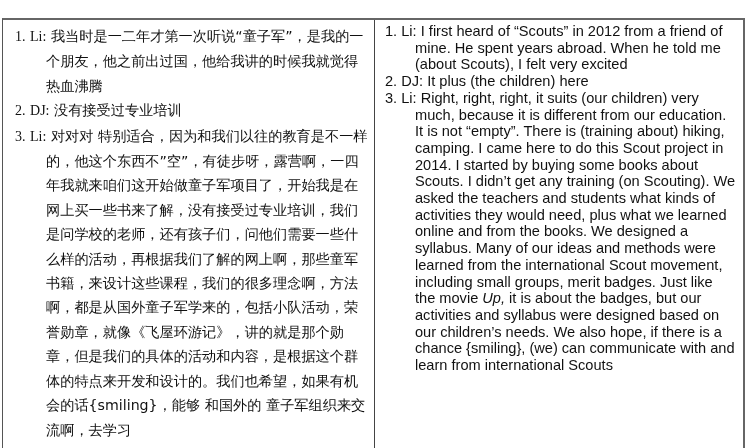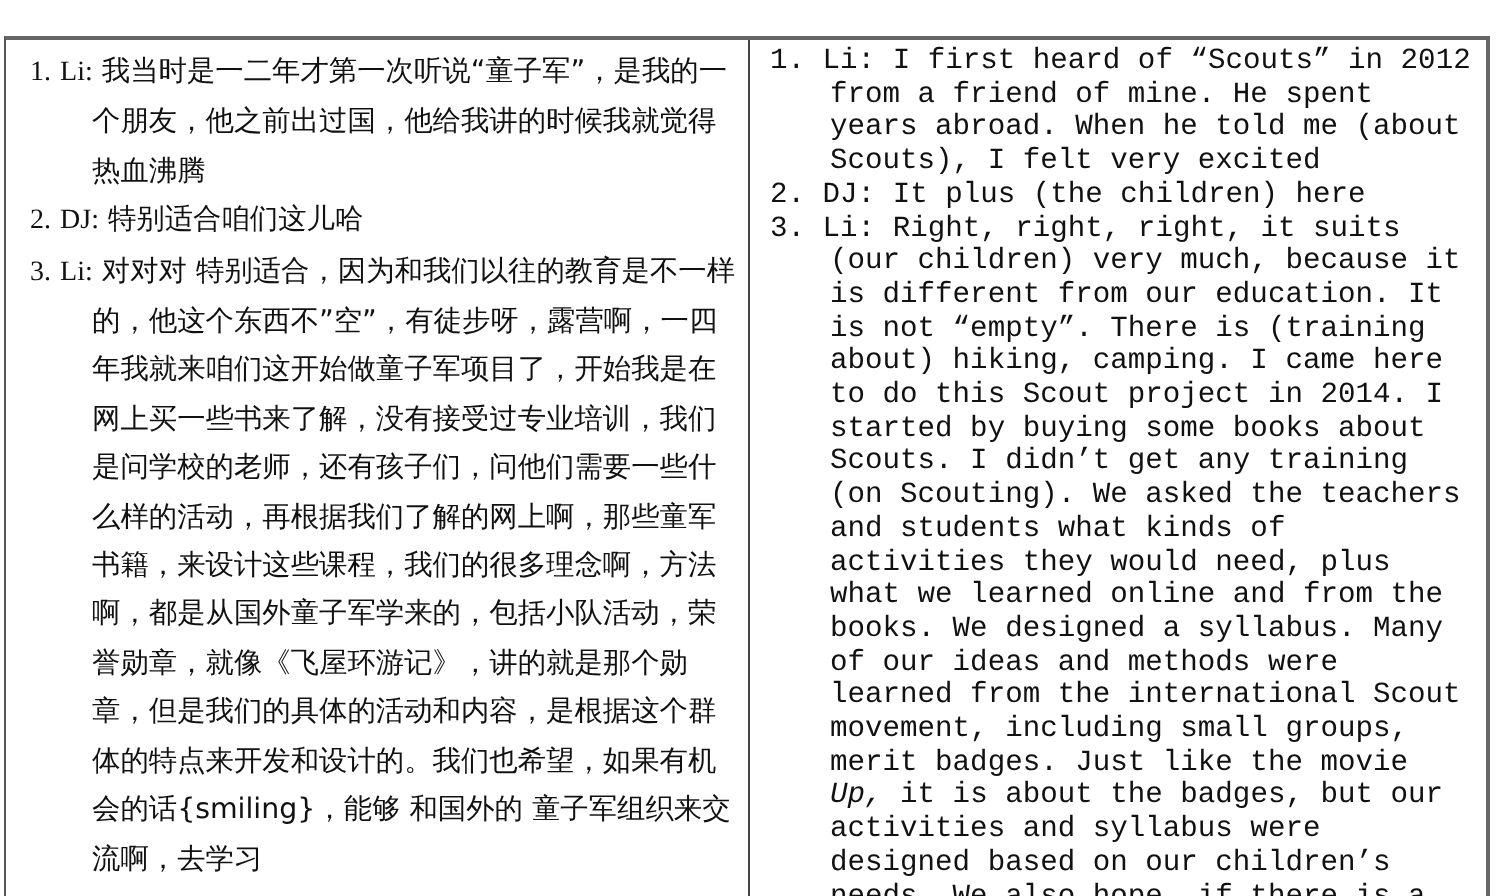--- a/index.html
+++ b/index.html
@@ -15,32 +15,32 @@
   }
   .col-right {
     flex: 1; box-sizing: border-box; padding: 3px 6px 0 10px; overflow: hidden;
   }
   .zh-item {
     font-family: "DejaVu Sans", sans-serif; font-size: 14.2px; line-height: 24.4px; color: #111;
     padding-left: 31px; text-indent: -31px; margin: 0;
   }
   .zh-num { font-family: "Liberation Serif", serif; font-size: 14px; }
   .en-item {
-    font-family: Liberation Mono, monospace; font-size: 14.6px; line-height: 16.7px; color: #111;
+    font-family: Liberation Sans, sans-serif; font-size: 14.6px; line-height: 16.7px; color: #111;
     padding-left: 30px; text-indent: -30px; margin: 0;
   }
   .en-item i { font-style: italic; }
 </style>
 </head>
 <body>
 
 <div class="table">
   <div class="col-left">
     <p class="zh-item"><span class="zh-num">1.</span> <span class="zh-num">Li:</span> <span>我当时是一二年才第一次听说“童子军”，是我的一个朋友，他之前出过国，他给我讲的时候我就觉得热血沸腾</span></p>
-    <p class="zh-item"><span class="zh-num">2.</span> <span class="zh-num">DJ:</span> <span>特别适合咱们这儿哈</span></p>
+    <p class="zh-item"><span class="zh-num">2.</span> <span class="zh-num">DJ:</span> <span>没有接受过专业培训</span></p>
     <p class="zh-item"><span class="zh-num">3.</span> <span class="zh-num">Li:</span> <span>对对对 特别适合，因为和我们以往的教育是不一样的，他这个东西不”空”，有徒步呀，露营啊，一四年我就来咱们这开始做童子军项目了，开始我是在网上买一些书来了解，没有接受过专业培训，我们是问学校的老师，还有孩子们，问他们需要一些什么样的活动，再根据我们了解的网上啊，那些童军书籍，来设计这些课程，我们的很多理念啊，方法啊，都是从国外童子军学来的，包括小队活动，荣誉勋章，就像《飞屋环游记》，讲的就是那个勋章，但是我们的具体的活动和内容，是根据这个群体的特点来开发和设计的。我们也希望，如果有机会的话{smiling}，能够 和国外的 童子军组织来交流啊，去学习</span></p>
   </div>
   <div class="col-right">
     <p class="en-item"><span>1.</span> <span>Li:</span> <span>I first heard of “Scouts” in 2012 from a friend of mine. He spent years abroad. When he told me (about Scouts), I felt very excited</span></p>
     <p class="en-item"><span>2.</span> <span>DJ:</span> <span>It plus (the children) here</span></p>
     <p class="en-item"><span>3.</span> <span>Li:</span> <span>Right, right, right, it suits (our children) very much, because it is different from our education. It is not “empty”. There is (training about) hiking, camping. I came here to do this Scout project in 2014. I started by buying some books about Scouts. I didn’t get any training (on Scouting). We asked the teachers and students what kinds of activities they would need, plus what we learned online and from the books. We designed a syllabus. Many of our ideas and methods were learned from the international Scout movement, including small groups, merit badges. Just like the movie </span><i>Up,</i><span> it is about the badges, but our activities and syllabus were designed based on our children’s needs. We also hope, if there is a chance {smiling}, (we) can communicate with and learn from international Scouts</span></p>
   </div>
 </div>
 
 </body></html>

